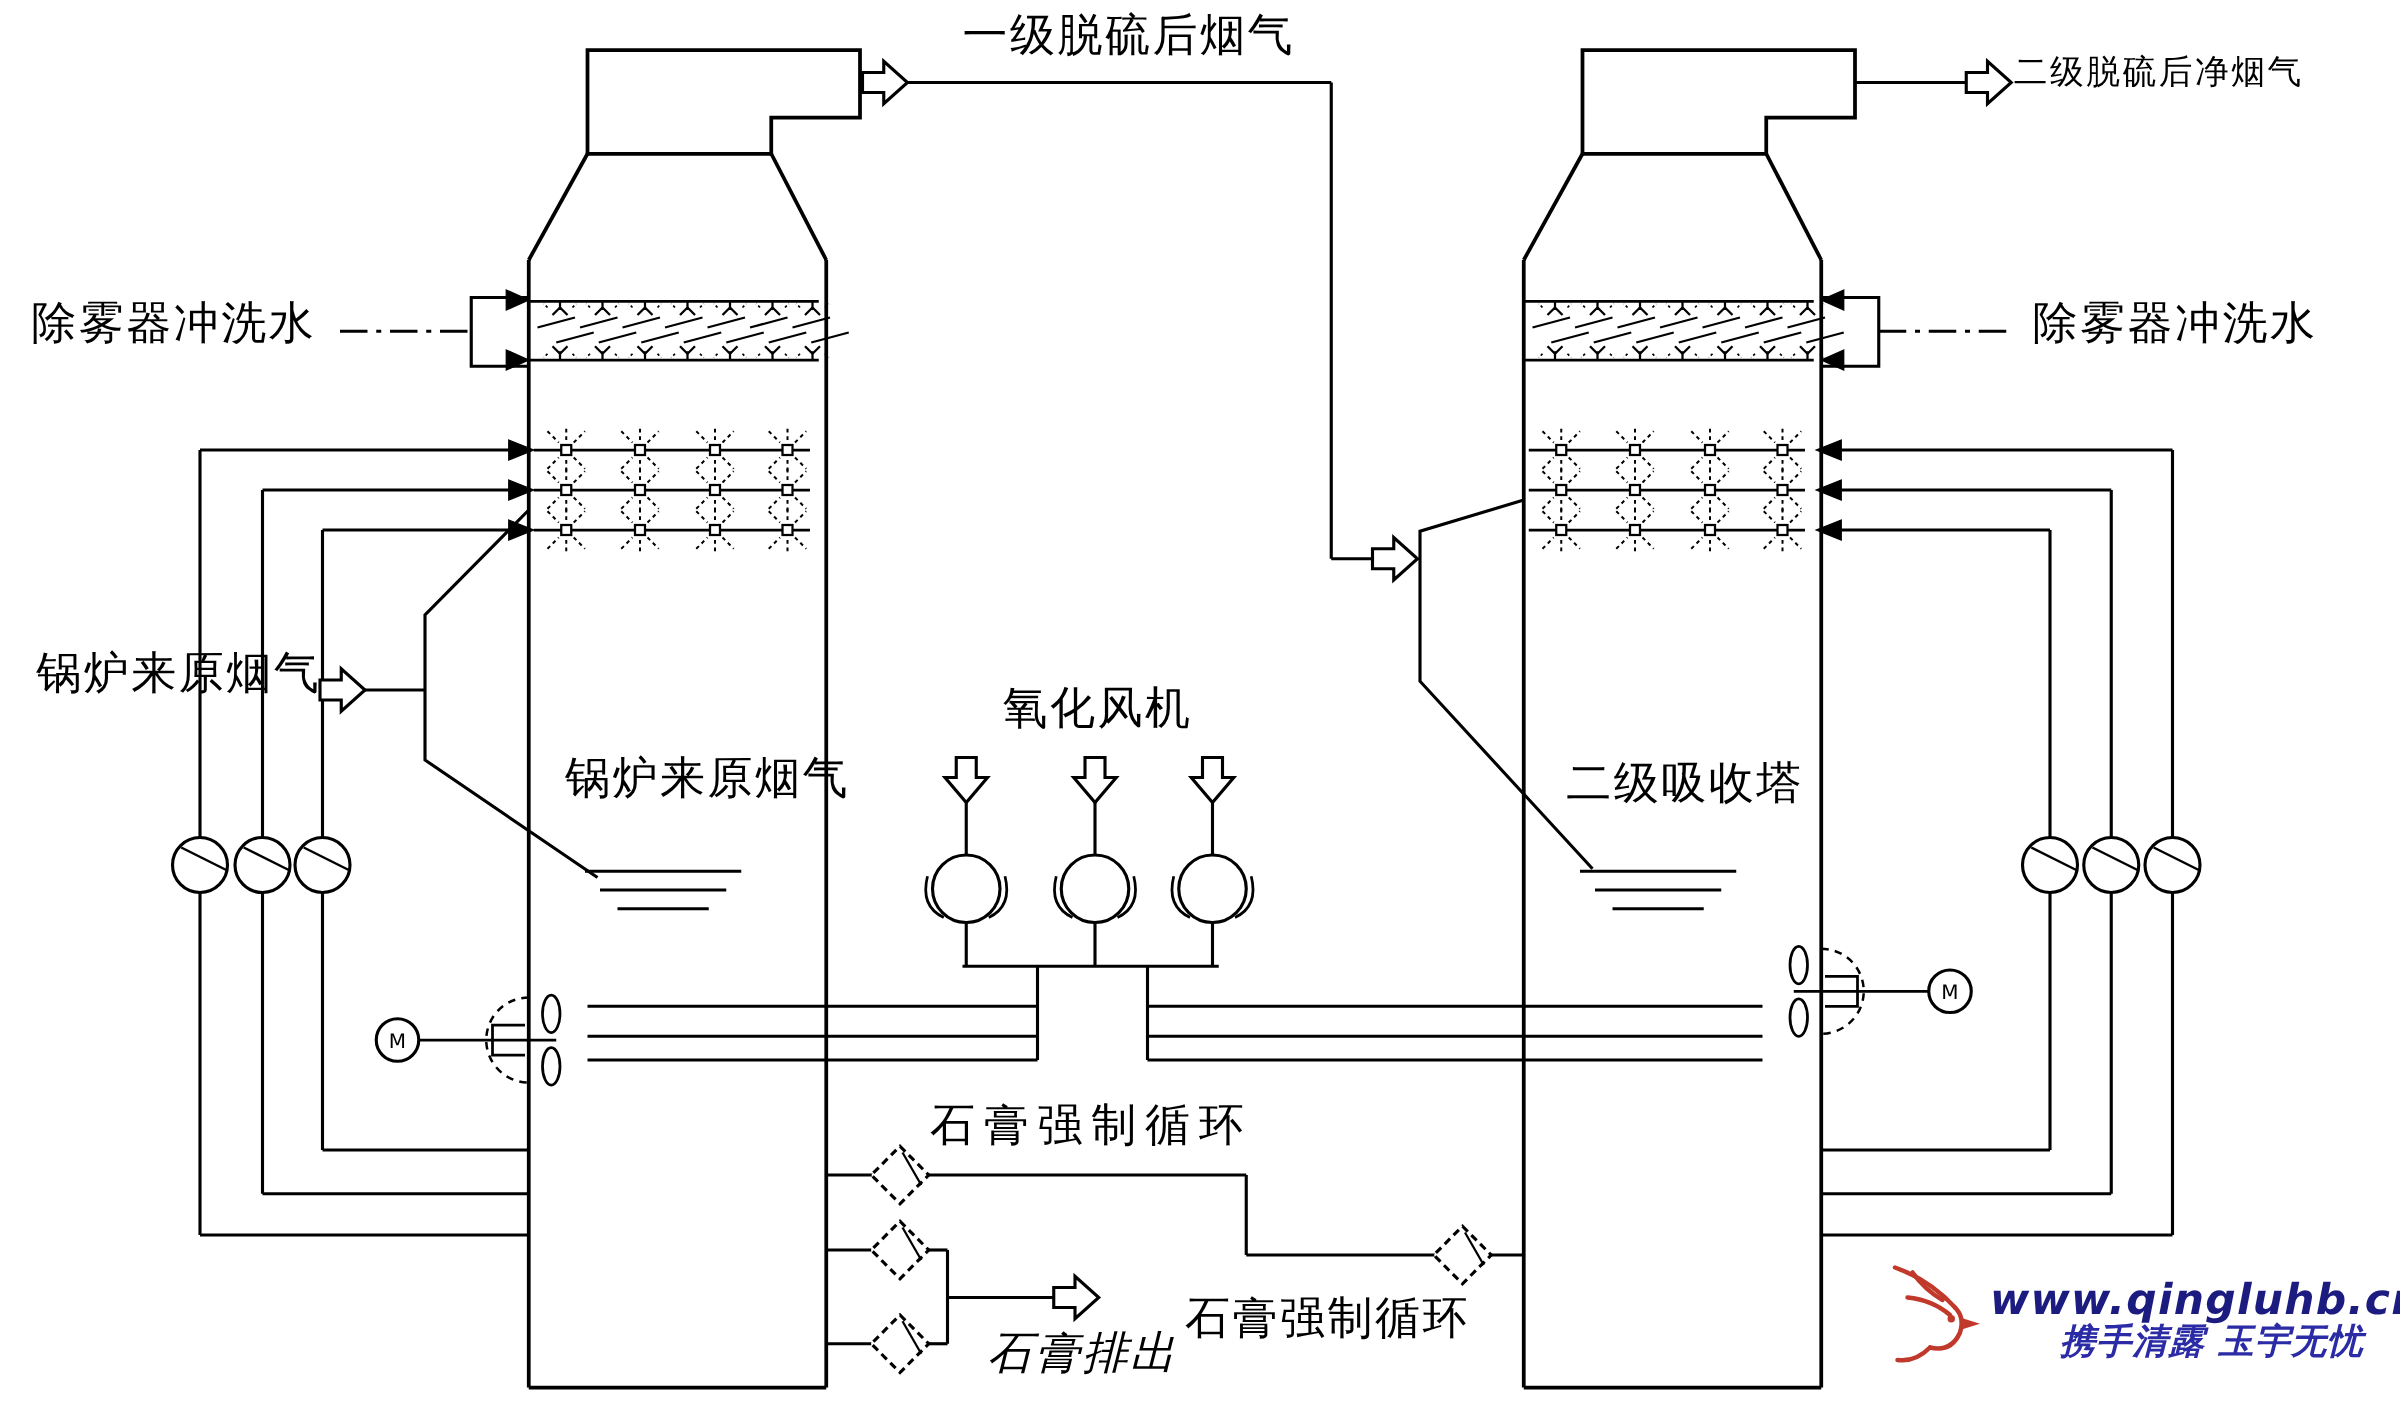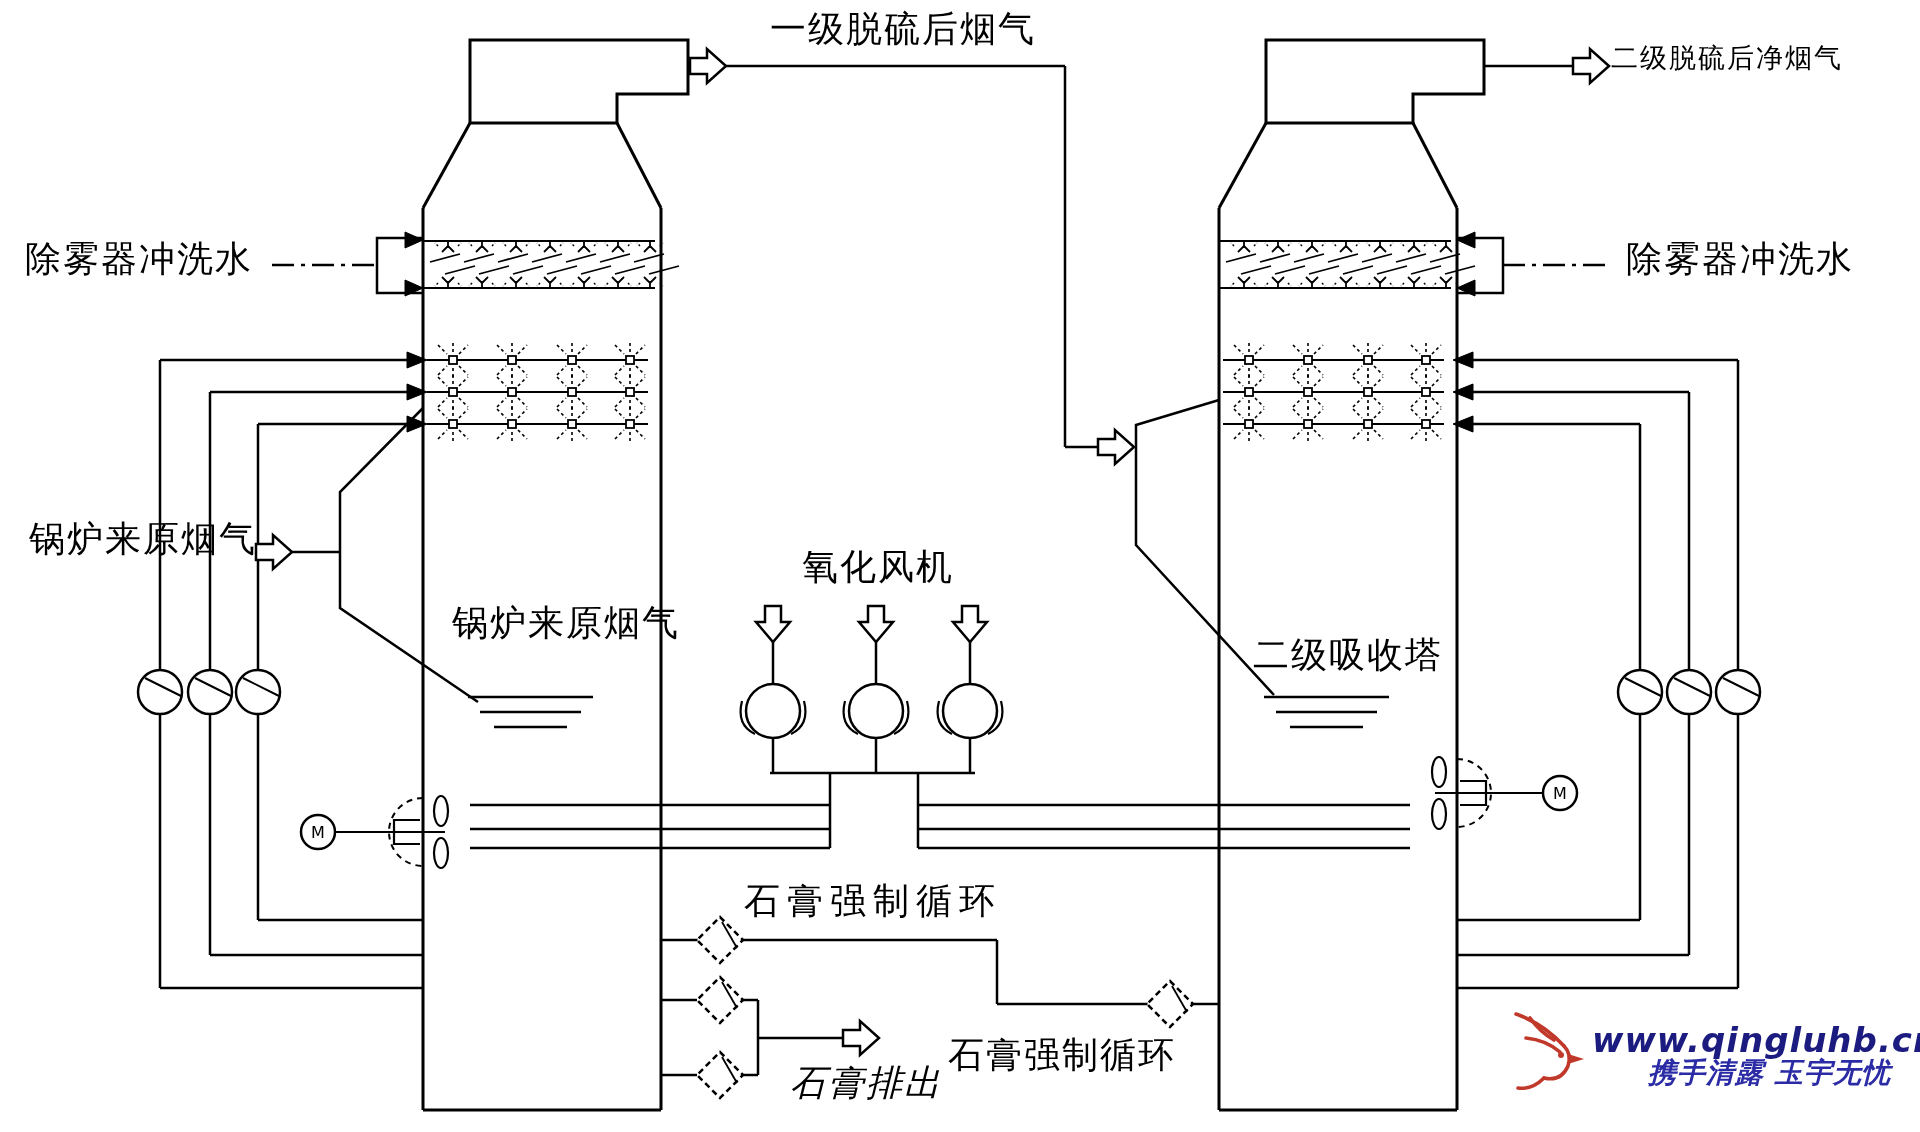--- a/index.html
+++ b/index.html
@@ -531,21 +531,21 @@
       <line x1="1445" y1="274" x2="1475" y2="266" stroke="#000000" stroke-width="1.8"></line>
     </g>
   </svg>
 
 <div class="lbl" style="left:770px;top:10px;">一级脱硫后烟气</div>
 <div class="lbl" style="left:1611px;top:44px;font-size:27px;">二级脱硫后净烟气</div>
 <div class="lbl" style="left:25px;top:240px;">除雾器冲洗水</div>
 <div class="lbl" style="left:1626px;top:240px;">除雾器冲洗水</div>
 <div class="lbl" style="left:29px;top:520px;">锅炉来原烟气</div>
 <div class="lbl" style="left:452px;top:604px;">锅炉来原烟气</div>
-<div class="lbl" style="left:1253px;top:636px;">二级吸收塔</div>
+<div class="lbl" style="left:1253px;top:608px;">二级吸收塔</div>
 <div class="lbl" style="left:802px;top:548px;text-align:right;">氧化风机</div>
 <div class="lbl bg" style="left:740px;top:882px;letter-spacing:7px;">石膏强制循环</div>
 <div class="lbl" style="left:948px;top:1036px;">石膏强制循环</div>
 <div class="lbl" style="left:790px;top:1064px;font-style:italic;">石膏排出</div>
 
 <svg id="bird" width="86" height="92" viewBox="0 0 86 92">
   <g fill="none" stroke="#c0392b" stroke-width="3.6" stroke-linecap="round">
     <path d="M8,6 Q36,16 56,38"></path>
     <path d="M22,10 Q32,24 46,32"></path>
     <path d="M18,30 Q38,32 52,44"></path>

